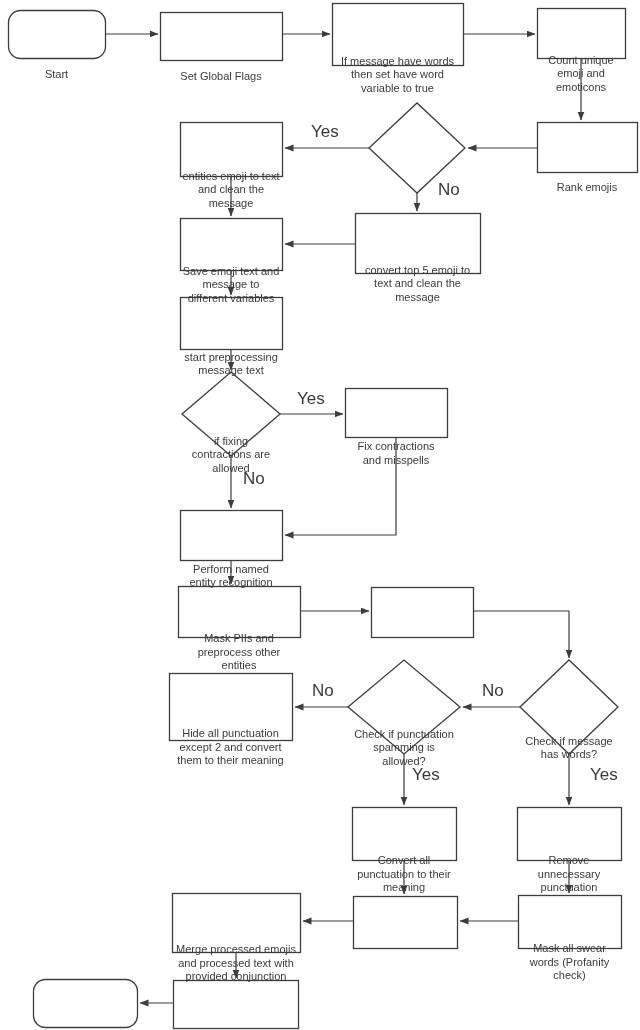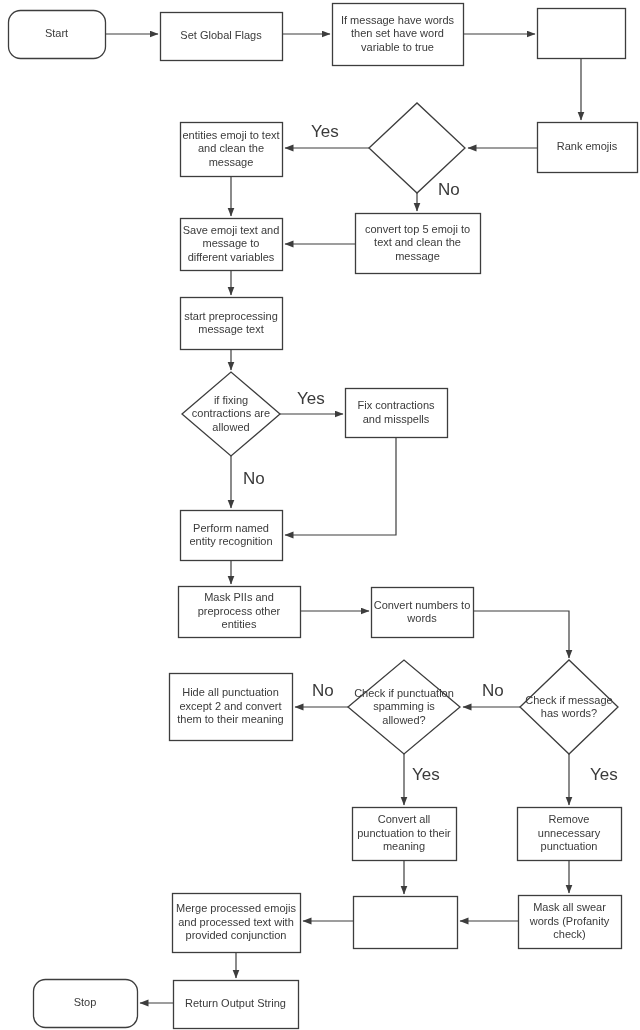--- a/index.html
+++ b/index.html
@@ -6,21 +6,21 @@
   .stage{
     position:relative;width:640px;height:1030px;background:#ffffff;
     font-family:"Liberation Sans",sans-serif;color:#3a3a3a;overflow:hidden;
   }
   svg.underlay{position:absolute;left:0;top:0;}
   .underlay .shape{fill:#ffffff;stroke:#3d3d3d;stroke-width:1.3;}
   .underlay .edge{fill:none;stroke:#3d3d3d;stroke-width:1.2;}
   .lbl{
     position:absolute;display:flex;align-items:center;justify-content:center;
     text-align:center;font-size:11px;line-height:1.22;box-sizing:border-box;
-    padding:1px 2px;color:#3a3a3a;
+    padding:1px 2px;color:#3a3a3a;margin-top:41px;
   }
   .elbl{position:absolute;font-size:17px;color:#3a3a3a;}
 </style>
 </head>
 <body>
 
 <div class="stage">
 
   <svg class="underlay" width="640" height="1030" viewBox="0 0 640 1030">
     <defs>
@@ -80,30 +80,30 @@
     <path class="edge" d="M569,860 V893" marker-end="url(#arr)"></path>
     <path class="edge" d="M518,921 H460" marker-end="url(#arr)"></path>
     <path class="edge" d="M353,921 H303" marker-end="url(#arr)"></path>
     <path class="edge" d="M236,952 V978" marker-end="url(#arr)"></path>
     <path class="edge" d="M173,1003 H140" marker-end="url(#arr)"></path>
   </svg>
 
   <div class="lbl" style="left:8px;top:10px;width:97px;height:48px">Start</div>
   <div class="lbl" style="left:160px;top:12px;width:122px;height:48px">Set Global Flags</div>
   <div class="lbl" style="left:332px;top:3px;width:131px;height:62px">If message have words then set have word variable to true</div>
+  <div class="lbl" style="left:537px;top:8px;width:88px;height:50px">Count unique emoji and emoticons</div>
   <div class="lbl" style="left:537px;top:122px;width:100px;height:50px">Rank emojis</div>
   <div class="lbl" style="left:180px;top:122px;width:102px;height:54px">entities emoji to text and clean the message</div>
   <div class="lbl" style="left:355px;top:213px;width:125px;height:60px">convert top 5 emoji to text and clean the message</div>
   <div class="lbl" style="left:180px;top:218px;width:102px;height:52px">Save emoji text and message to different variables</div>
   <div class="lbl" style="left:180px;top:297px;width:102px;height:52px">start preprocessing message text</div>
   <div class="lbl" style="left:186px;top:378px;width:90px;height:72px">if fixing contractions are allowed</div>
   <div class="lbl" style="left:345px;top:388px;width:102px;height:49px">Fix contractions and misspells</div>
   <div class="lbl" style="left:180px;top:510px;width:102px;height:50px">Perform named entity recognition</div>
   <div class="lbl" style="left:178px;top:586px;width:122px;height:51px">Mask PIIs and preprocess other entities</div>
-  <div class="lbl" style="left:371px;top:587px;width:102px;height:50px">Convert numbers to words</div>
   <div class="lbl" style="left:352px;top:663px;width:104px;height:88px">Check if punctuation spamming is allowed?</div>
   <div class="lbl" style="left:523px;top:667px;width:92px;height:80px">Check if message has words?</div>
   <div class="lbl" style="left:169px;top:673px;width:123px;height:67px">Hide all punctuation except 2 and convert them to their meaning</div>
   <div class="lbl" style="left:352px;top:807px;width:104px;height:53px">Convert all punctuation to their meaning</div>
   <div class="lbl" style="left:517px;top:807px;width:104px;height:53px">Remove unnecessary punctuation</div>
   <div class="lbl" style="left:518px;top:895px;width:103px;height:53px">Mask all swear words (Profanity check)</div>
   <div class="lbl" style="left:172px;top:893px;width:128px;height:59px">Merge processed emojis and processed text with provided conjunction</div>
   <div class="lbl" style="left:173px;top:980px;width:125px;height:48px">Return Output String</div>
   <div class="lbl" style="left:33px;top:979px;width:104px;height:48px">Stop</div>
 

